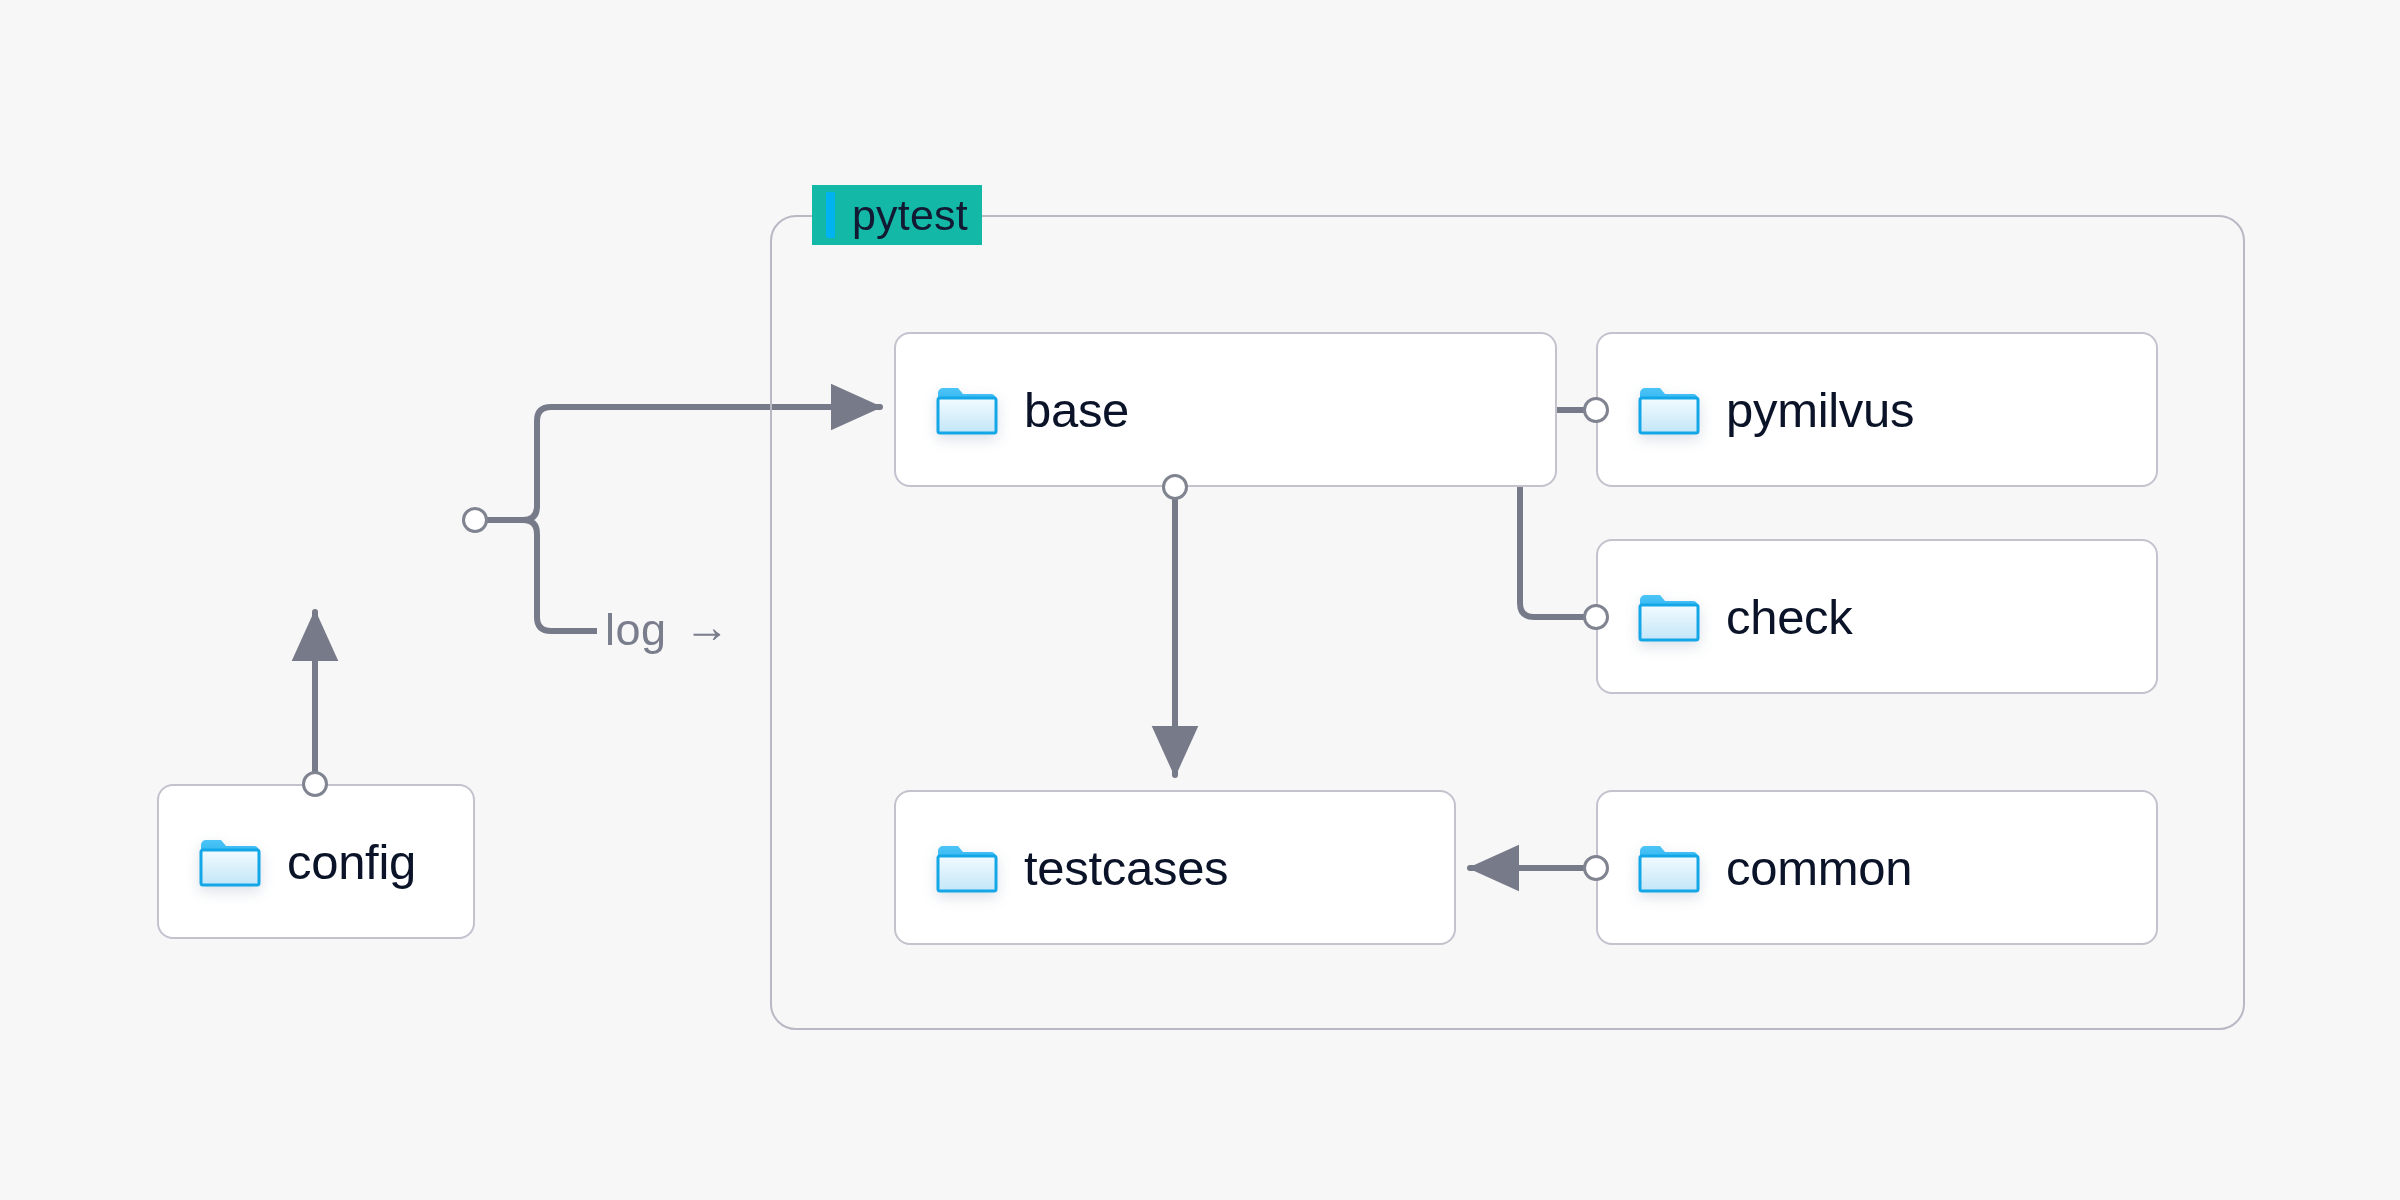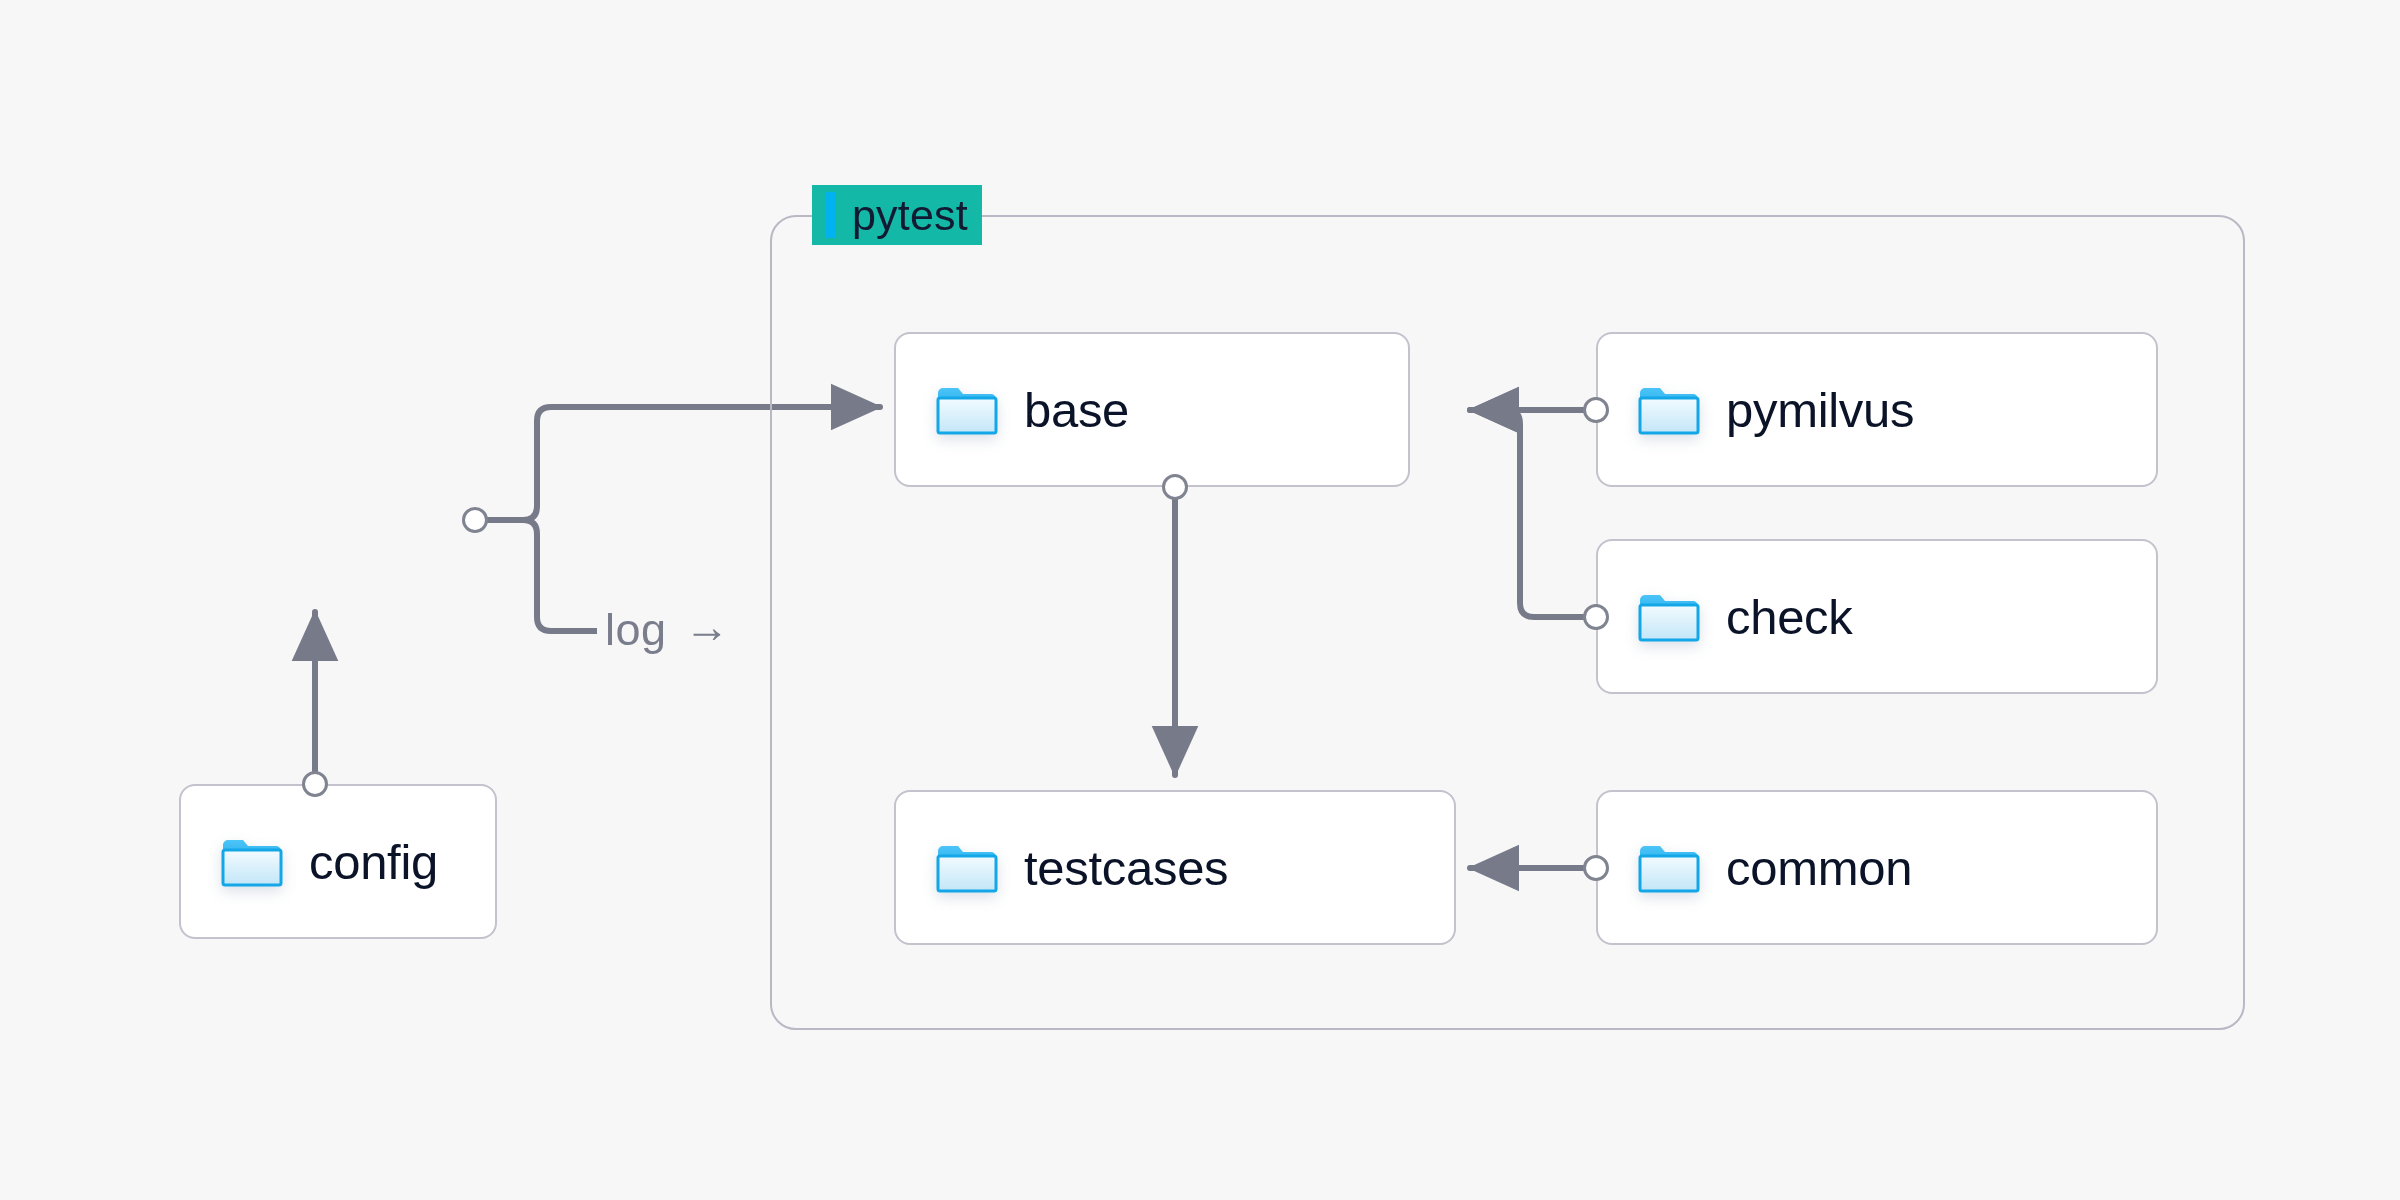--- a/index.html
+++ b/index.html
@@ -170,34 +170,34 @@
     <span class="group-label-text">pytest</span>
   </div>
 
   <div class="edge-label" style="left:597px; top:604px;">
     <span class="edge-label-text">log</span>
     <span class="edge-label-arrow">→</span>
   </div>
 
   <div class="port" style="left:462px; top:507px;"></div>
 
-  <div class="node" style="left:157px; top:784px; width:318px; height:155px;margin-left:22px;">
+  <div class="node" style="left:157px; top:784px; width:318px; height:155px;">
     <div class="node-inner">
       <span class="folder-icon">
         <svg viewBox="0 0 62 52" width="62" height="52">
           <path d="M2 9 a5 5 0 0 1 5 -5 h15 l5 6 h28 a5 5 0 0 1 5 5 v4 H2 z" fill="url(#folderTab)"></path>
           <rect x="2" y="14" width="58" height="35" rx="2" fill="url(#folderBody)" stroke="#14a7e8" stroke-width="3"></rect>
         </svg>
       </span>
       <span class="node-label">config</span>
     </div>
   </div>
   <div class="port" style="left:302px; top:771px;"></div>
 
-  <div class="node" style="left:894px; top:332px; width:516px; height:155px;">
+  <div class="node" style="left:894px; top:332px; width:663px; height:155px;">
     <div class="node-inner">
       <span class="folder-icon">
         <svg viewBox="0 0 62 52" width="62" height="52">
           <path d="M2 9 a5 5 0 0 1 5 -5 h15 l5 6 h28 a5 5 0 0 1 5 5 v4 H2 z" fill="url(#folderTab)"></path>
           <rect x="2" y="14" width="58" height="35" rx="2" fill="url(#folderBody)" stroke="#14a7e8" stroke-width="3"></rect>
         </svg>
       </span>
       <span class="node-label">base</span>
     </div>
   </div>

